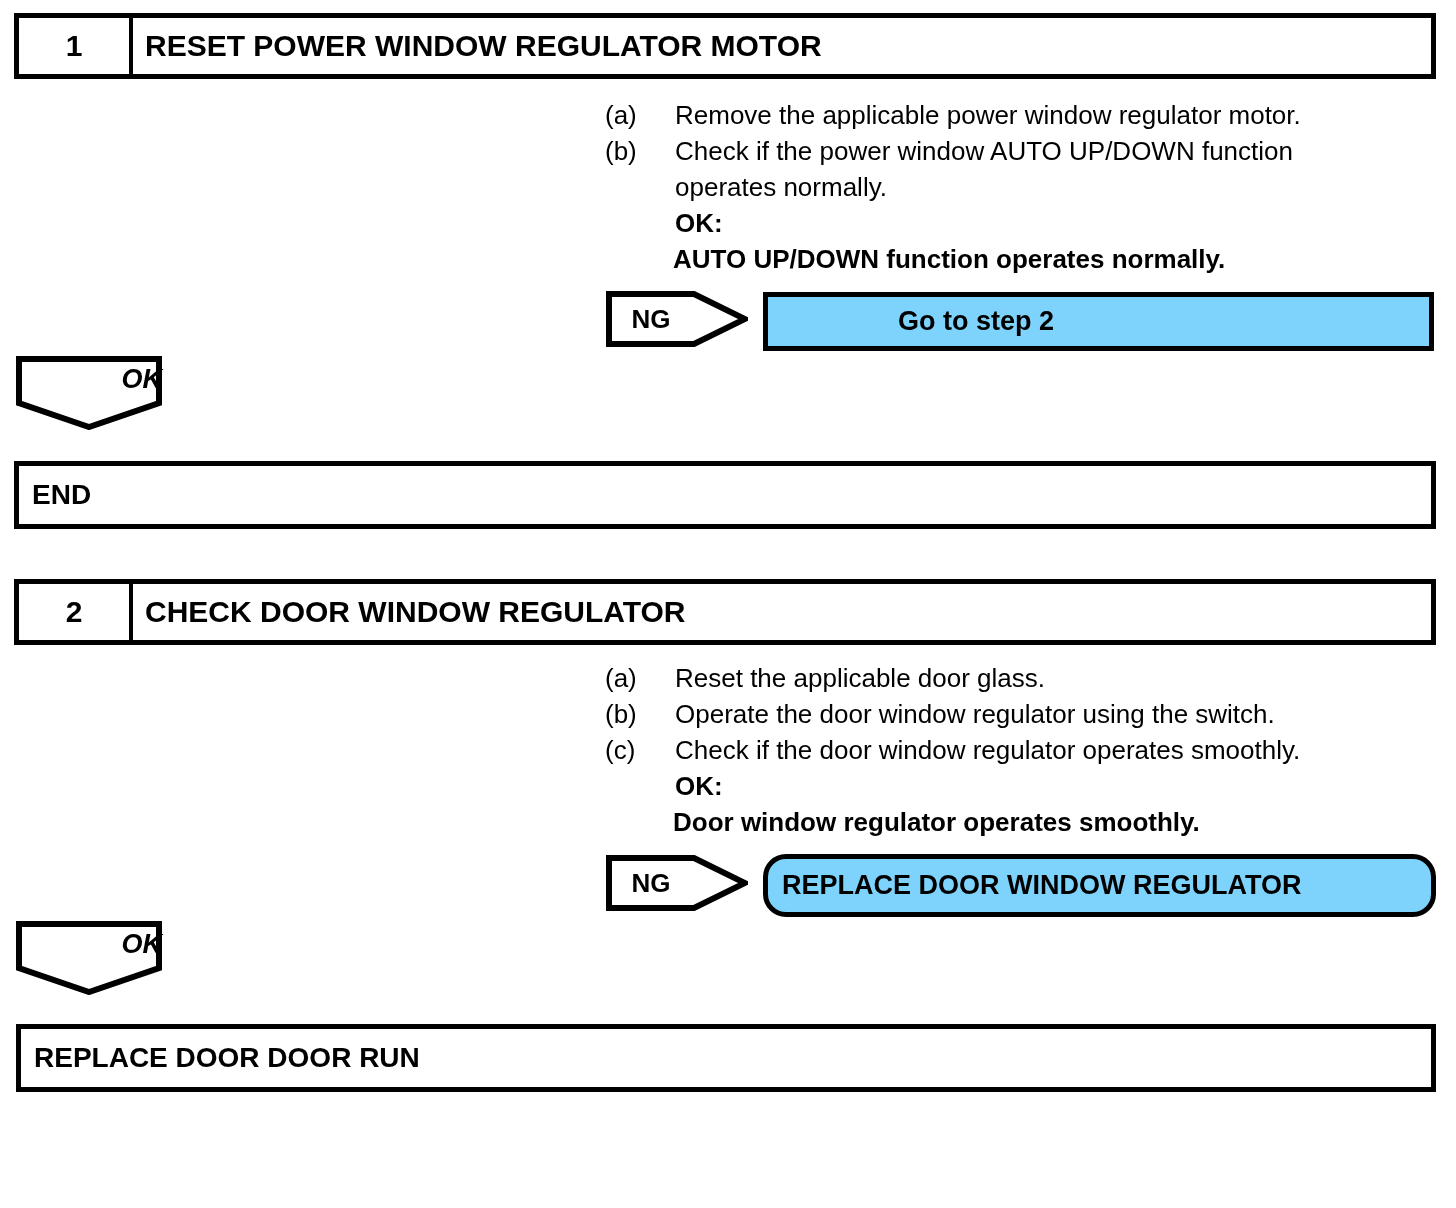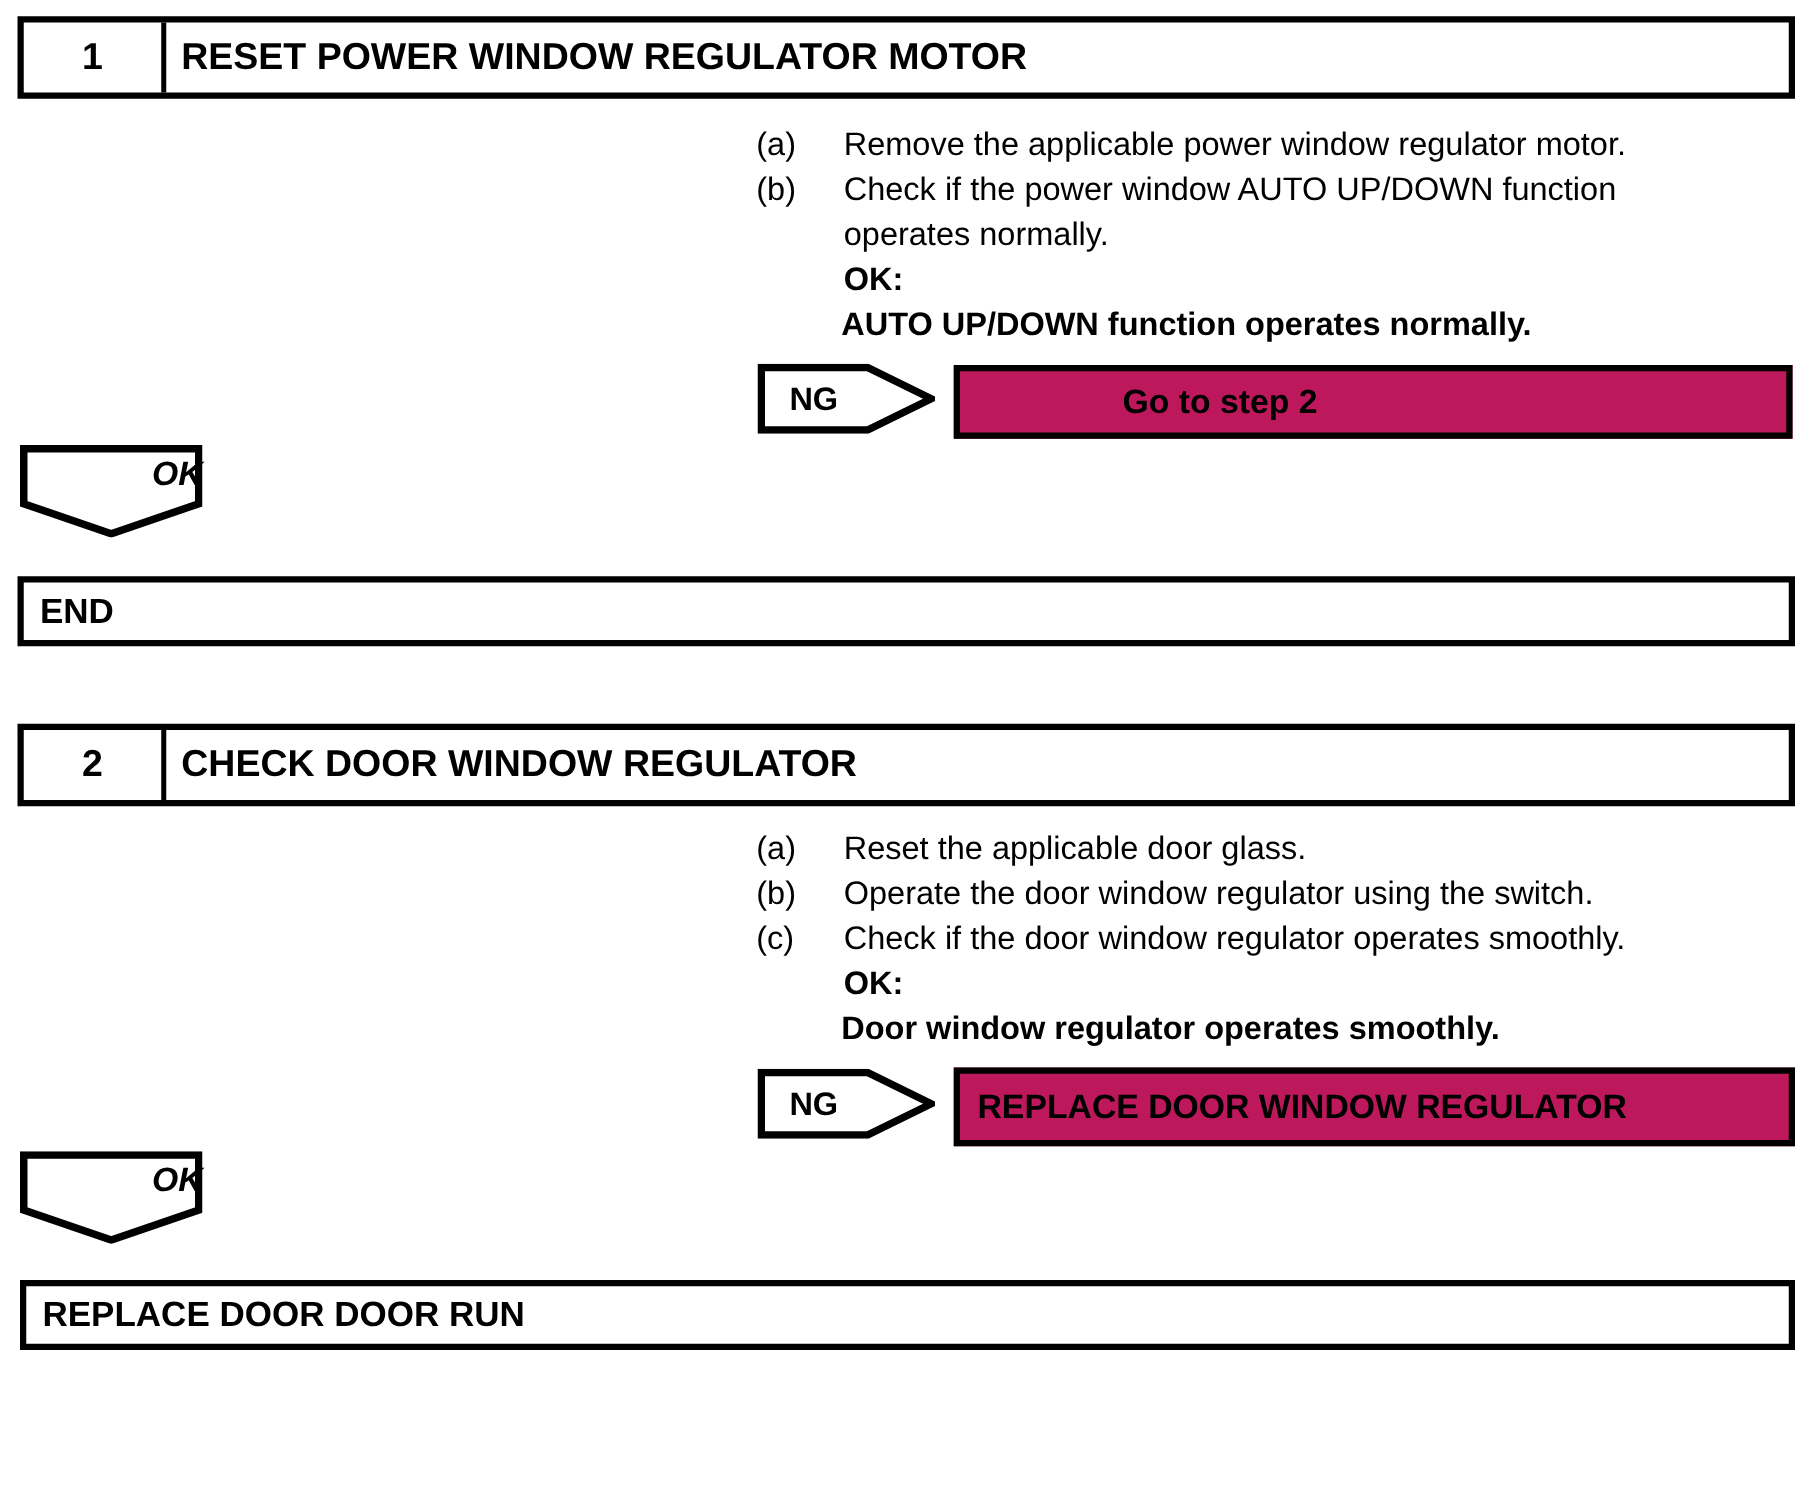--- a/index.html
+++ b/index.html
@@ -37,36 +37,36 @@
   .ng-arrow svg { position:absolute; left:0; top:0; }
   .ng-arrow .ng-text {
     position:absolute; left:0; top:0; width:90px; height:56px;
     line-height:56px; text-align:center; font-weight:bold; font-size:26px;
   }
 
   
   .result-box {
     position:absolute; border:5px solid #000; box-sizing:border-box;
     display:flex; align-items:center; font-weight:bold; font-size:27px;
-    background:#be185d; white-space:nowrap;
+    background:#7dd3fc; white-space:nowrap;
   }
   .result-box.offset-text { padding-left:130px; }
-  .result-box.left-text   { padding-left:14px; }
+  .result-box.left-text   { padding-left:14px;border-radius:23px; }
 
   
   .ok-arrow { position:absolute; width:146px; height:74px; }
   .ok-arrow svg { position:absolute; left:0; top:0; }
   .ok-arrow .ok-text {
     position:absolute; left:0; top:0; width:146px; height:46px;
     line-height:46px; text-align:right; font-weight:bold; font-size:27px;font-style:italic;
   }
 
   
   .wide-box {
-    position:absolute; left:14px; width:1422px; height:56px;
+    position:absolute; left:14px; width:1422px; height:68px;
     border:5px solid #000; box-sizing:border-box; background:#fff;
     display:flex; align-items:center; padding-left:13px;
     font-weight:bold; font-size:28px; white-space:nowrap;
   }
 </style>
 </head>
 <body>
 
 <div class="page">
 

